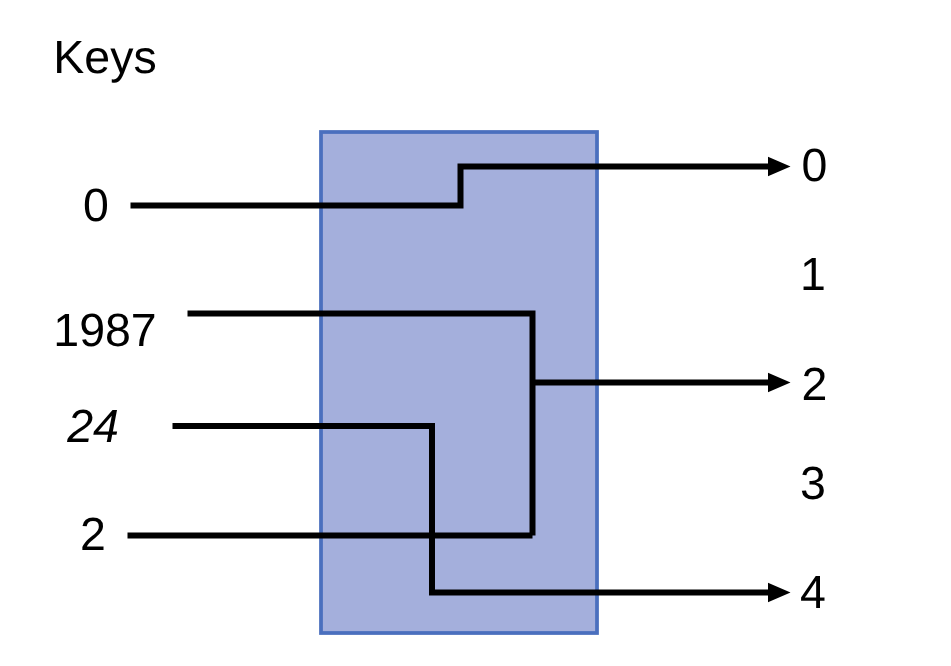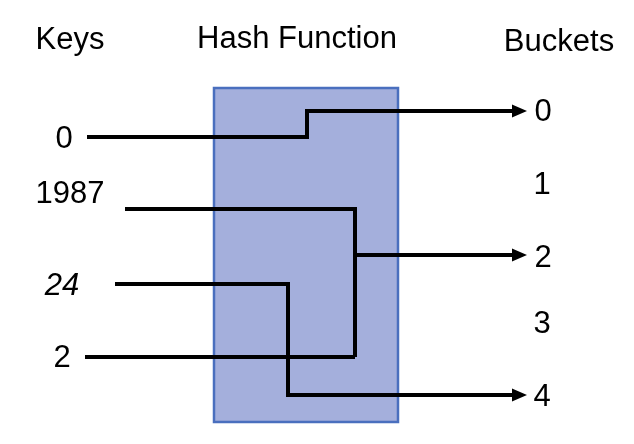--- a/index.html
+++ b/index.html
@@ -53,25 +53,23 @@
     <path class="connector" d="M 85 357 H 355" stroke="#000000"></path>
 
     <path class="connector" d="M 355 255 H 512" stroke="#000000"></path>
     <polygon points="512,248.5 527,255 512,261.5" fill="#000000"></polygon>
 
     <path class="connector" d="M 115 284 H 288 V 395 H 512" stroke="#000000"></path>
     <polygon points="512,388.5 527,395 512,401.5" fill="#000000"></polygon>
   </svg>
 
   <div class="lbl" style="left:70px; top:38px;">Keys</div>
-  <div class="lbl" style="left:297px; top:37px;">Hash Function</div>
-  <div class="lbl" style="left:559px; top:40px;">Buckets</div>
 
   <div class="lbl" style="left:64px; top:137px;">0</div>
-  <div class="lbl" style="left:70px; top:192px;">1987</div>
+  <div class="lbl" style="left:70px; top:220px;">1987</div>
   <div class="lbl" style="left:62px; top:284px;font-style:italic;">24</div>
   <div class="lbl" style="left:62px; top:356px;">2</div>
 
   <div class="lbl" style="left:543px; top:110px;">0</div>
   <div class="lbl" style="left:542px; top:183px;">1</div>
   <div class="lbl" style="left:543px; top:256px;">2</div>
   <div class="lbl" style="left:542px; top:322px;">3</div>
   <div class="lbl" style="left:542px; top:395px;">4</div>
 
 </div>

